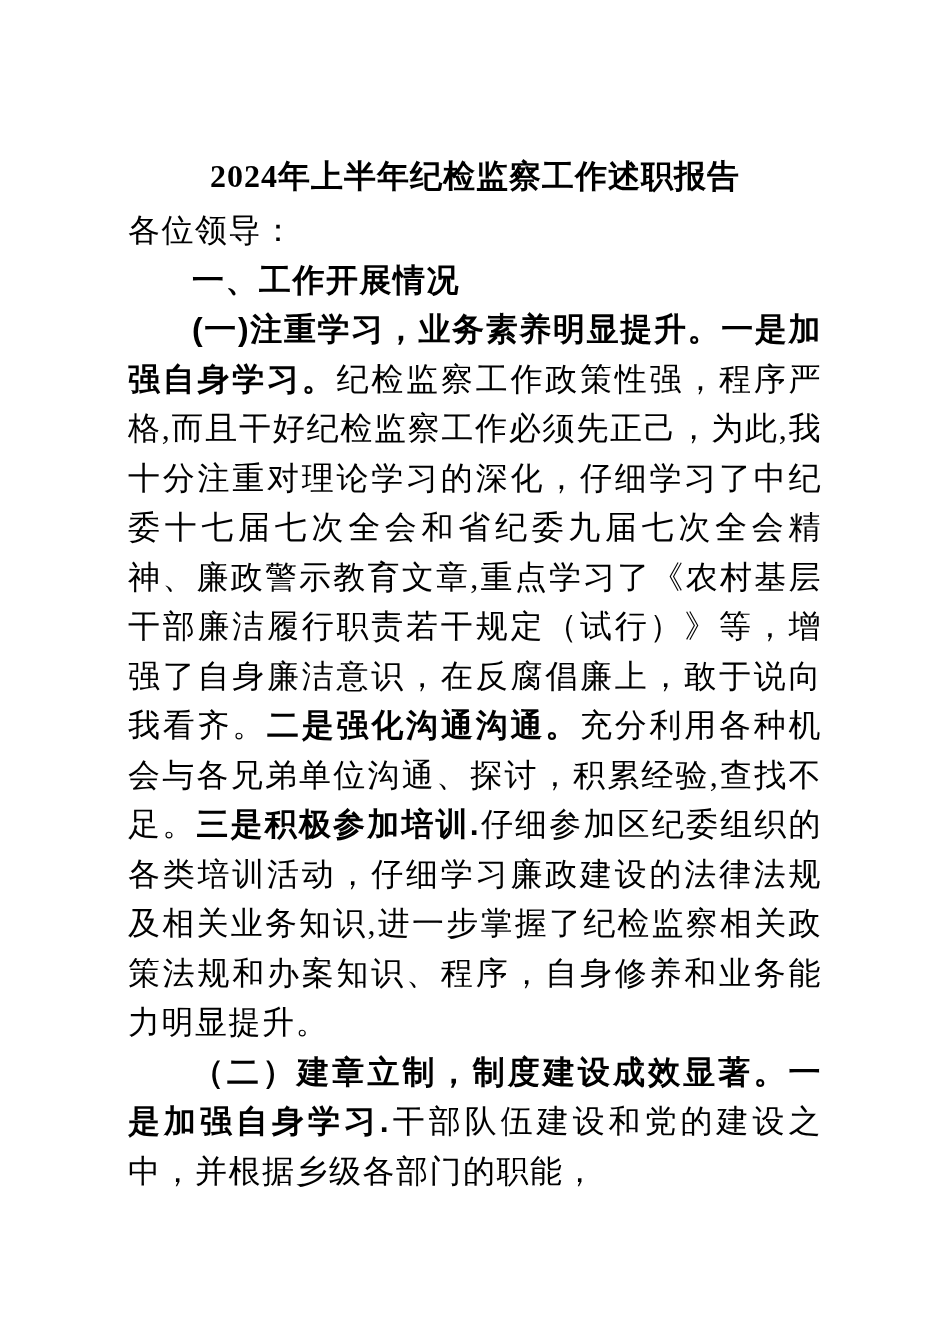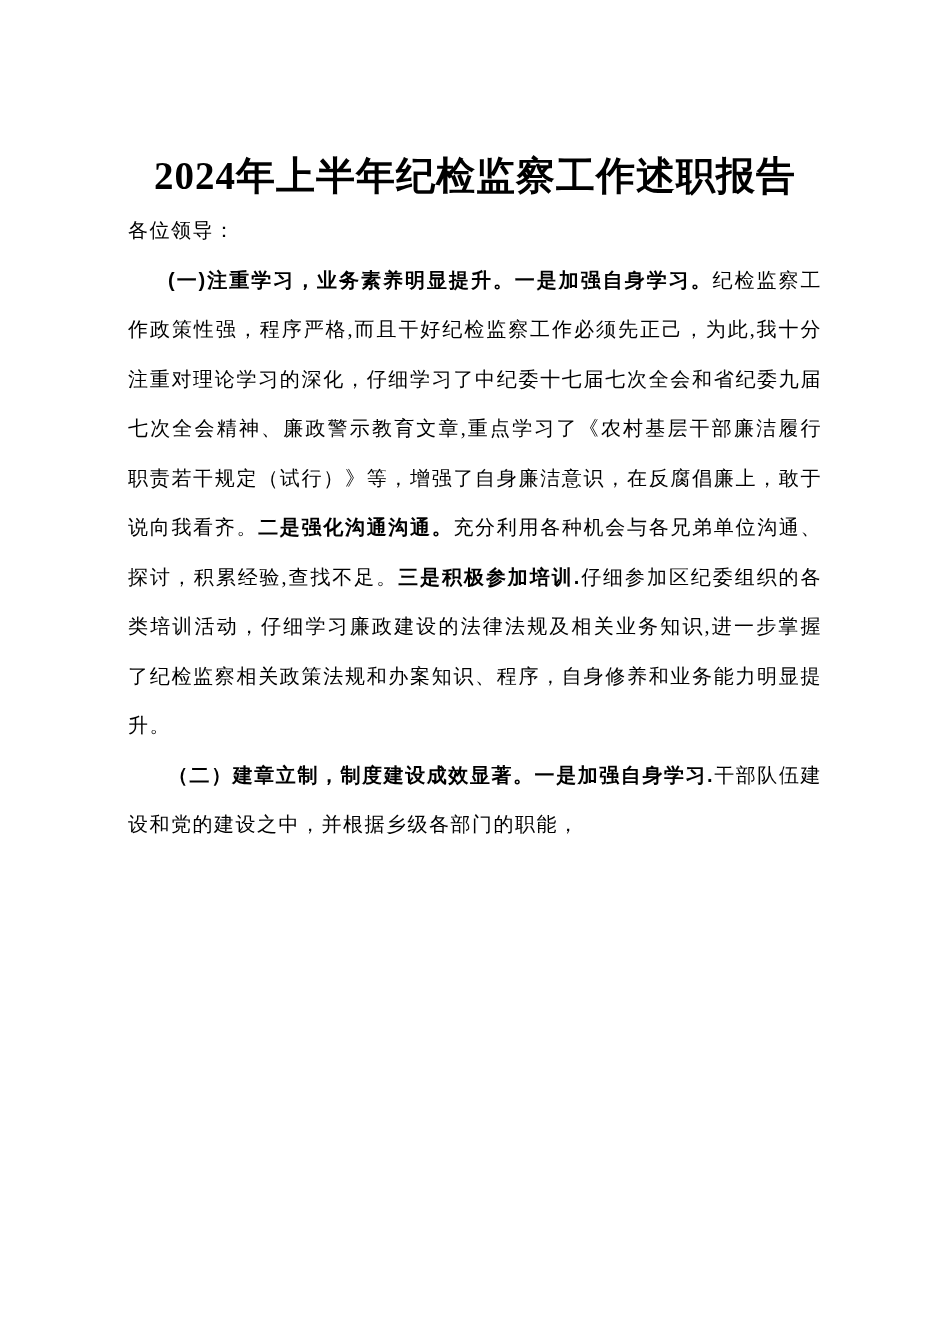--- a/index.html
+++ b/index.html
@@ -12,30 +12,30 @@
     position: relative;
     width: 950px;
     min-height: 1344px;
     margin: 0 auto;
     background: #ffffff;
     padding: 150px 128px 60px 128px;
     font-family: "Liberation Serif", serif;
     color: #000000;
   }
   .doc-title {
-    font-size: 39px;
+    font-size: 32px;
     font-weight: bold;
     text-align: center;
     line-height: 52px;
     margin: 0 0 4px 0;
     letter-spacing: 1px;
     font-family: "Liberation Serif", serif;
   }
   .para {
-    font-size: 20px;
+    font-size: 32px;
     line-height: 49.5px;
     margin: 0;
     text-align: justify;
     letter-spacing: 1.5px;
     word-break: break-all;
   }
   .indent {
     text-indent: 2em;
   }
   .heading {
@@ -50,20 +50,21 @@
 </head>
 <body>
 
 <div class="page">
 
   <h1 class="doc-title">2024年上半年纪检监察工作述职报告</h1>
 
   <p class="para">各位领导：</p>
 
 
+  <p class="para indent heading">一、工作开展情况</p>
 
   <p class="para indent">
     <span class="bold-seg">(一)注重学习，业务素养明显提升。一是加强自身学习。</span><span>纪检监察工作政策性强，程序严格,而且干好纪检监察工作必须先正己，为此,我十分注重对理论学习的深化，仔细学习了中纪委十七届七次全会和省纪委九届七次全会精神、廉政警示教育文章,重点学习了《农村基层干部廉洁履行职责若干规定（试行）》等，增强了自身廉洁意识，在反腐倡廉上，敢于说向我看齐。</span><span class="bold-seg">二是强化沟通沟通。</span><span>充分利用各种机会与各兄弟单位沟通、探讨，积累经验,查找不足。</span><span class="bold-seg">三是积极参加培训.</span><span>仔细参加区纪委组织的各类培训活动，仔细学习廉政建设的法律法规及相关业务知识,进一步掌握了纪检监察相关政策法规和办案知识、程序，自身修养和业务能力明显提升。</span>
   </p>
 
   <p class="para indent">
     <span class="bold-seg">（二）建章立制，制度建设成效显著。一是加强自身学习.</span><span>干部队伍建设和党的建设之中，并根据乡级各部门的职能，</span>
   </p>
 
 </div>

